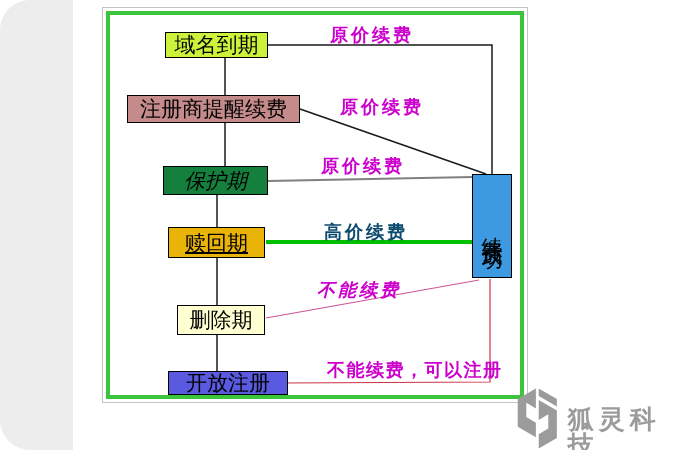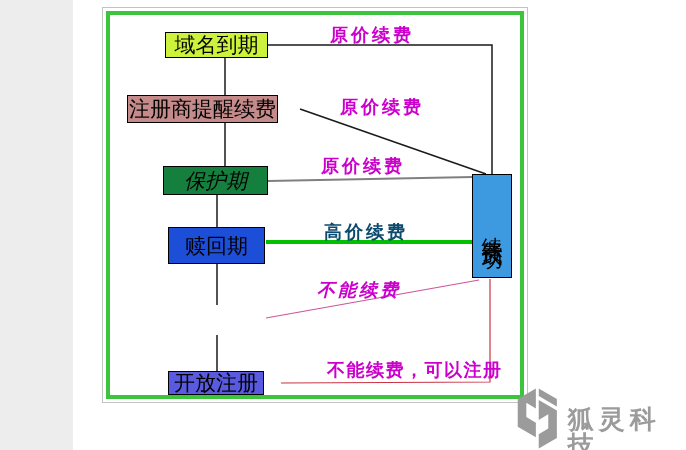--- a/index.html
+++ b/index.html
@@ -1,18 +1,18 @@
 <!DOCTYPE html>
 <html><head>
 <meta charset="utf-8">
 <style>
   html,body{margin:0;padding:0;background:#fff;}
   #root{
     position:relative;width:686px;height:450px;overflow:hidden;
-    background:#ffffff;font-family:"DejaVu Serif", serif;
+    background:#ffffff;font-family:"DejaVu Serif", serif;border-radius:30px;
   }
   #left-strip{position:absolute;left:0;top:0;width:73px;height:450px;background:#ededed;}
   #panel{
     position:absolute;left:102px;top:7px;width:424px;height:394px;
     background:#ffffff;border:1px solid #c3c3c3;
   }
   #green-frame{position:absolute;left:3px;top:3px;right:3px;bottom:3px;border:4px solid #3cc43c;}
   #edges-svg{position:absolute;left:0;top:0;width:686px;height:450px;}
   .node{
     position:absolute;border:1px solid #000;box-sizing:border-box;
@@ -60,28 +60,29 @@
 
     <line x1="266" y1="242" x2="473" y2="242" stroke-width="4" stroke="#00c000"></line>
 
     <line x1="266" y1="318" x2="479" y2="280" stroke-width="1.2" stroke="#cc5599"></line>
 
     <polyline points="281,383 490,382 490,279" fill="none" stroke-width="1.2" stroke="#cc3344"></polyline>
   </svg>
 
   <div class="node" style="left: 165px; top: 32px; width: 103px; height: 26px; background: rgb(205, 242, 59);">域名到期</div>
 
-  <div class="node" style="left: 127px; top: 95px; width: 151px; height: 28px; background: rgb(197, 139, 139);">注册商提醒续费</div>
+  <div class="node" style="left: 127px; top: 95px; width: 173px; height: 28px; background: rgb(197, 139, 139);">注册商提醒续费</div>
 
   <div class="node" style="left: 163px; top: 166px; width: 105px; height: 29px; background: #15803d; font-style: italic;">保护期</div>
 
-  <div class="node" style="left: 168px; top: 227px; width: 97px; height: 37px; background: #1d4ed8;">赎回期</div>
+  <div class="node" style="left: 168px; top: 227px; width: 97px; height: 31px; background: #eab308; text-decoration: underline;">赎回期</div>
 
+  <div class="node" style="left: 177px; top: 305px; width: 88px; height: 30px; background: rgb(255, 255, 210);">删除期</div>
 
-  <div class="node" style="left: 168px; top: 371px; width: 96px; height: 24px; background: rgb(90, 90, 224);">开放注册</div>
+  <div class="node" style="left: 168px; top: 371px; width: 120px; height: 24px; background: rgb(90, 90, 224);">开放注册</div>
 
   <div class="node node-vert" style="left: 472px; top: 174px; width: 40px; height: 104px; background: rgb(61, 154, 225);">续费成功</div>
 
   <div class="edge-label" style="left: 330px; top: 23px; color: rgb(204, 0, 204);">原价续费</div>
   <div class="edge-label" style="left: 340px; top: 95px; color: rgb(204, 0, 204);">原价续费</div>
   <div class="edge-label" style="left: 321px; top: 154px; color: rgb(204, 0, 204);">原价续费</div>
   <div class="edge-label" style="left: 324px; top: 220px; color: #0c4a6e;">高价续费</div>
   <div class="edge-label" style="left: 317px; top: 278px; color: rgb(204, 0, 204); font-style: italic;">不能续费</div>
   <div class="edge-label" style="left: 327px; top: 358px; letter-spacing: 1.5px; color: rgb(204, 0, 204);">不能续费，可以注册</div>
 

